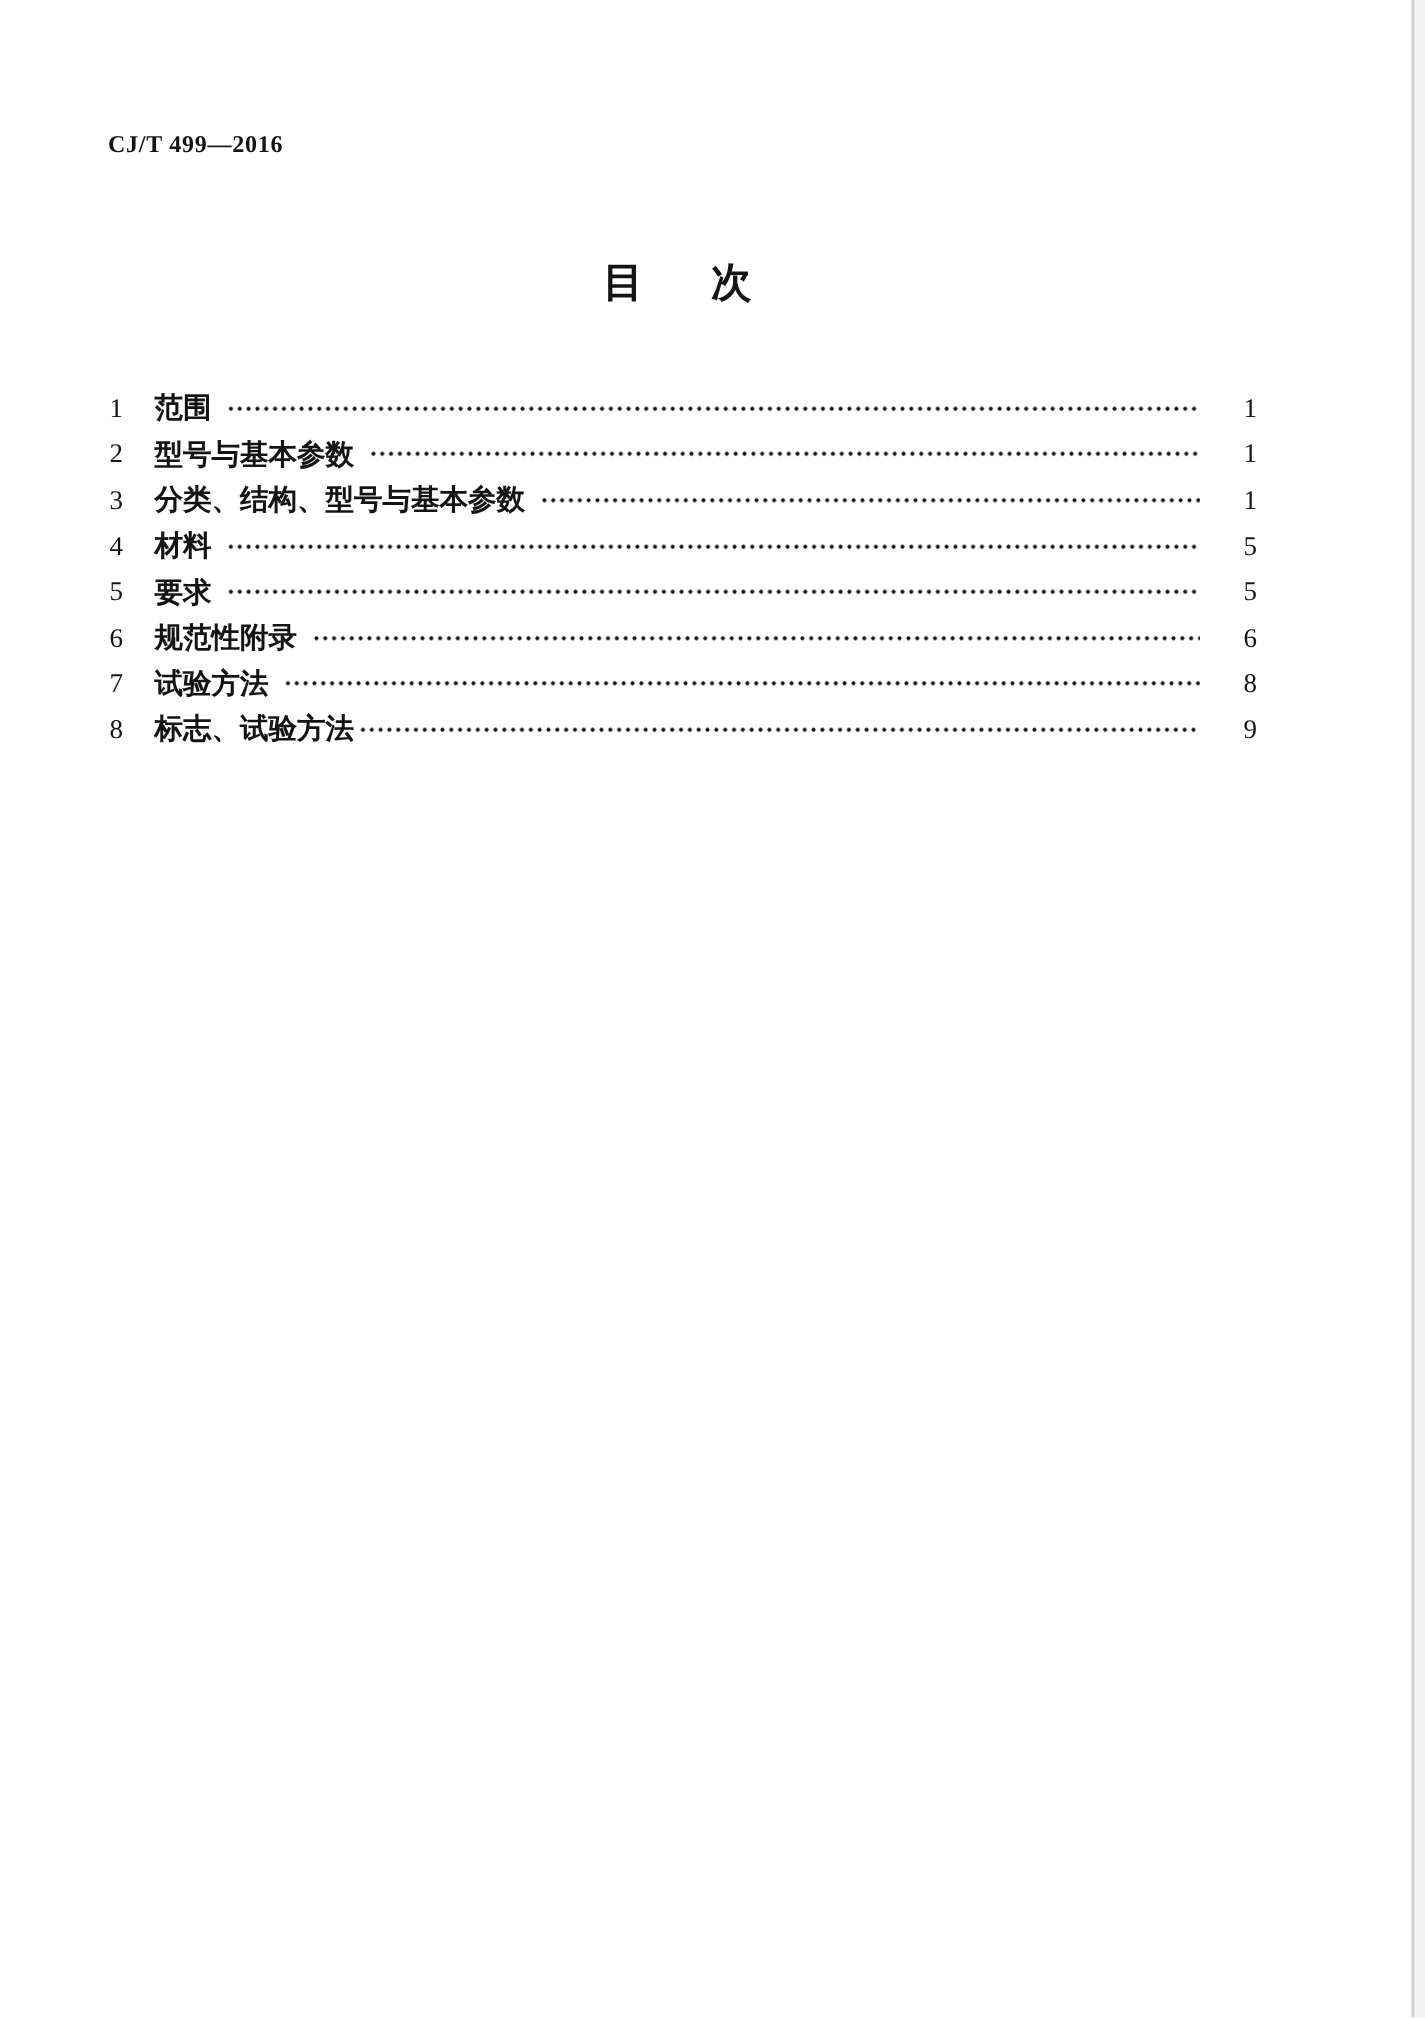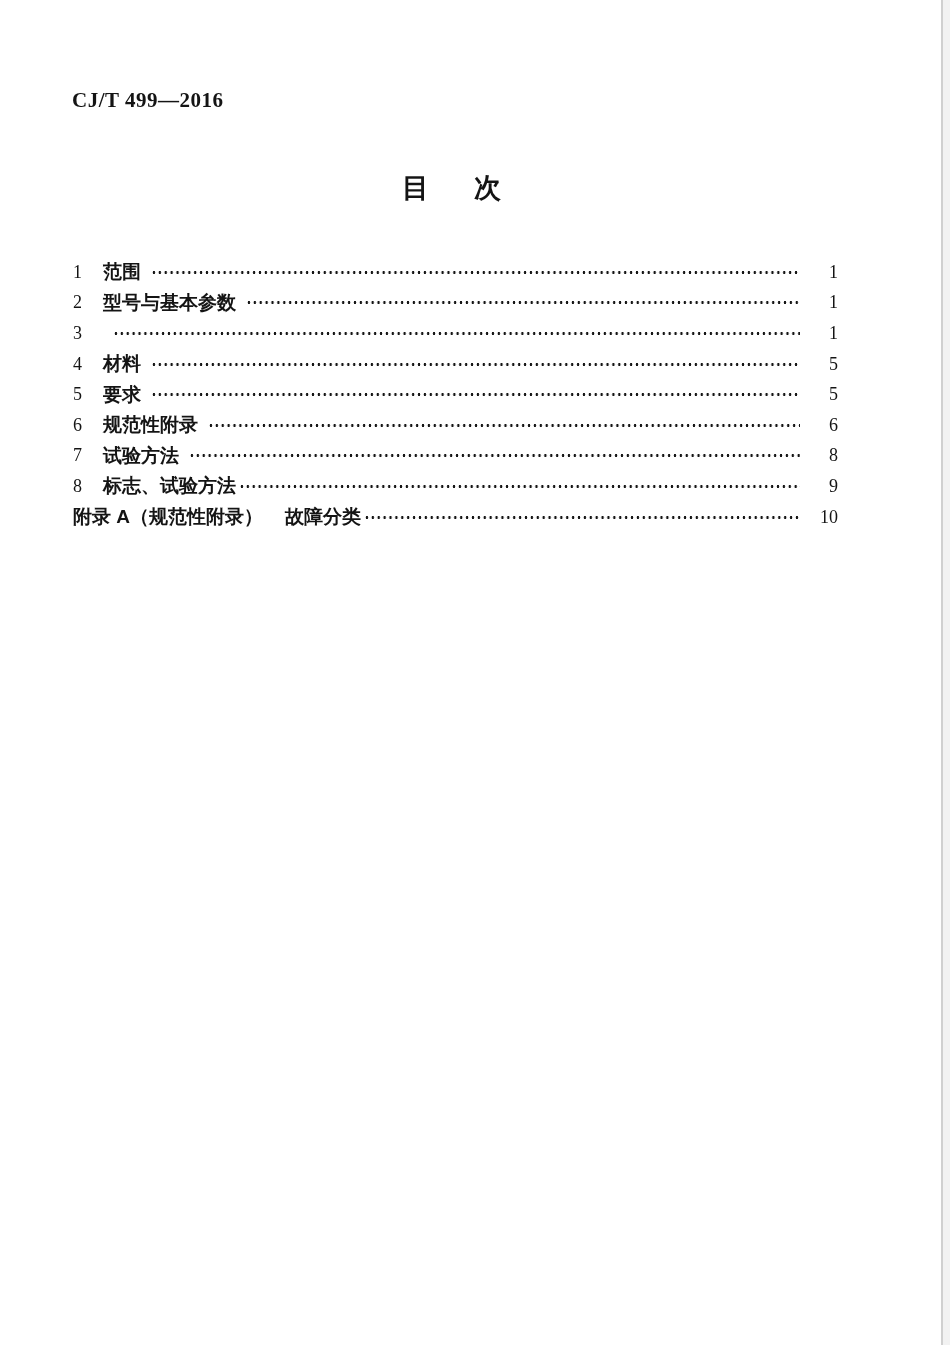--- a/index.html
+++ b/index.html
@@ -21,21 +21,21 @@
   .edge-line {
     position: absolute; top: 0; left: 941px;
     width: 2px; height: 1345px;
     background: #d0d0d0;
   }
 
   .std-code {
     position: absolute; left: 72px; top: 88px;
     font-family: "Liberation Serif", serif;
     font-weight: 700;
-    font-size: 21px;
+    font-size: 16px;
     letter-spacing: 0.5px;
     white-space: pre;
   }
 
   .doc-title {
     position: absolute; left: 402px; top: 174px;
     display: flex; column-gap: 45px;
     font-weight: 700;
     font-size: 27px;
     line-height: 1.1;
@@ -115,20 +115,21 @@
 
   <div class="toc-row">
     <span class="toc-num">2</span>
     <span class="toc-title">型号与基本参数</span>
     <span class="leader"></span>
     <span class="toc-page">1</span>
   </div>
 
   <div class="toc-row">
     <span class="toc-num">3</span>
+    <span class="toc-title">分类、结构、型号与基本参数</span>
     <span class="leader"></span>
     <span class="toc-page">1</span>
   </div>
 
   <div class="toc-row">
     <span class="toc-num">4</span>
     <span class="toc-title">材料</span>
     <span class="leader"></span>
     <span class="toc-page">5</span>
   </div>
@@ -154,20 +155,14 @@
     <span class="toc-page">8</span>
   </div>
 
   <div class="toc-row">
     <span class="toc-num">8</span>
     <span class="toc-title">标志、试验方法</span>
     <span class="leader tight"></span>
     <span class="toc-page">9</span>
   </div>
 
-  <div class="toc-row">
-    <span class="toc-prefix">附录 A（规范性附录）</span>
-    <span class="toc-title">故障分类</span>
-    <span class="leader tight"></span>
-    <span class="toc-page">10</span>
-  </div>
 
 </div>
 
 </body></html>

